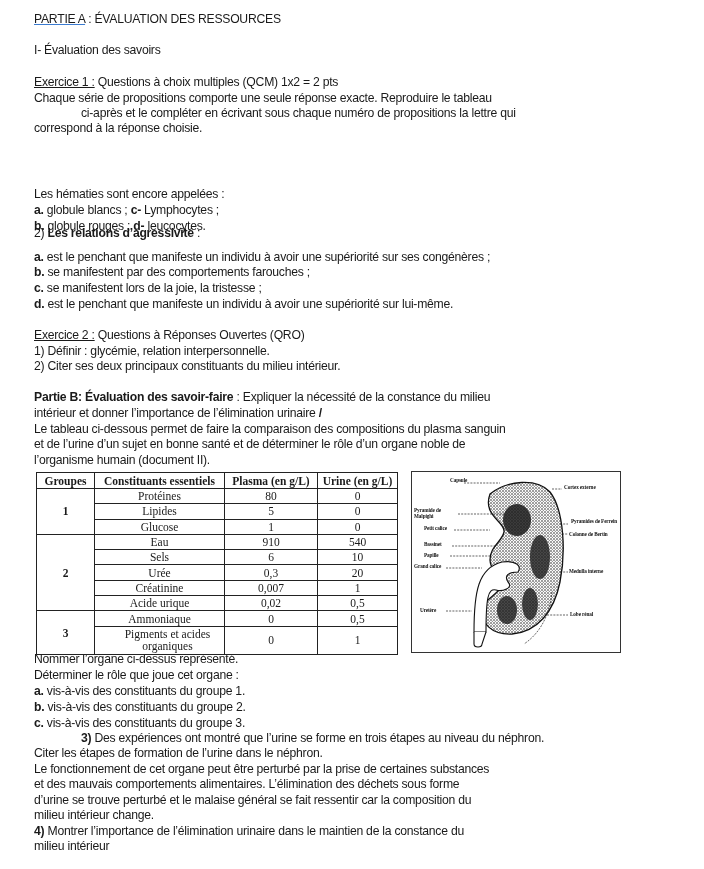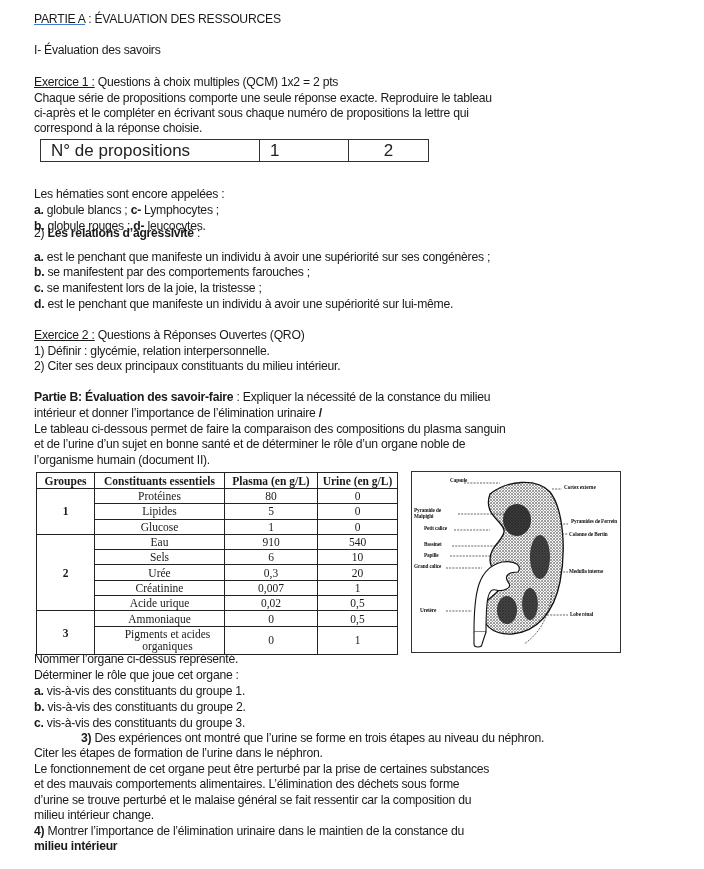--- a/index.html
+++ b/index.html
@@ -42,21 +42,21 @@
 <div class="doc">
   <div class="line" style="top:12px;">
     <span class="ublue">PARTIE A</span><span> : ÉVALUATION DES RESSOURCES</span>
   </div>
   <div class="line" style="top:43px;">I- Évaluation des savoirs</div>
 
   <div class="line" style="top:75px;">
     <span class="u">Exercice 1 :</span><span> Questions à choix multiples (QCM) 1x2 = 2 pts</span>
   </div>
   <div class="line" style="top:91px;">Chaque série de propositions comporte une seule réponse exacte. Reproduire le tableau</div>
-  <div class="line" style="top:106px;">ci-après et le compléter en écrivant sous chaque numéro de propositions la lettre qui</div>
+  <div class="line" style="top:106px;margin-left:47px;">ci-après et le compléter en écrivant sous chaque numéro de propositions la lettre qui</div>
   <div class="line" style="top:121px;">correspond à la réponse choisie.</div>
 
   <div class="line" style="top:187px;">Les hématies sont encore appelées :</div>
   <div class="line" style="top:203px;">
     <b>a.</b><span> globule blancs ; </span><b>c-</b><span> Lymphocytes ;</span>
   </div>
   <div class="line" style="top:219px;">
     <b>b.</b><span> globule rouges ; </span><b>d-</b><span> leucocytes.</span>
   </div>
   <div class="line" style="top:226px;">
@@ -88,30 +88,25 @@
   <div class="line" style="top:684px;"><b>a.</b><span> vis-à-vis des constituants du groupe 1.</span></div>
   <div class="line" style="top:700px;"><b>b.</b><span> vis-à-vis des constituants du groupe 2.</span></div>
   <div class="line" style="top:716px;"><b>c.</b><span> vis-à-vis des constituants du groupe 3.</span></div>
   <div class="line" style="top:731px;margin-left:47px;"><b>3)</b><span> Des expériences ont montré que l’urine se forme en trois étapes au niveau du néphron.</span></div>
   <div class="line" style="top:746px;">Citer les étapes de formation de l’urine dans le néphron.</div>
   <div class="line" style="top:762px;">Le fonctionnement de cet organe peut être perturbé par la prise de certaines substances</div>
   <div class="line" style="top:777px;">et des mauvais comportements alimentaires. L’élimination des déchets sous forme</div>
   <div class="line" style="top:793px;">d’urine se trouve perturbé et le malaise général se fait ressentir car la composition du</div>
   <div class="line" style="top:808px;">milieu intérieur change.</div>
   <div class="line" style="top:824px;"><b>4)</b><span> Montrer l’importance de l’élimination urinaire dans le maintien de la constance du</span></div>
-  <div class="line" style="top:839px;font-weight:bold;">milieu intérieur</div>
+  <div class="line" style="top:839px;">milieu intérieur</div>
 </div>
 
 <table class="qcm">
   <tbody>
-      <tr>
-    <td class="c0">N° de propositions</td>
-    <td class="c1">1</td>
-    <td class="c2">2</td>
-  </tr>
 </tbody>
   </table>
 
 <table class="bio">
   <tbody>
       <tr>
     <th class="g">Groupes</th>
     <th class="c">Constituants essentiels</th>
     <th class="p">Plasma (en g/L)</th>
     <th class="r">Urine (en g/L)</th>

